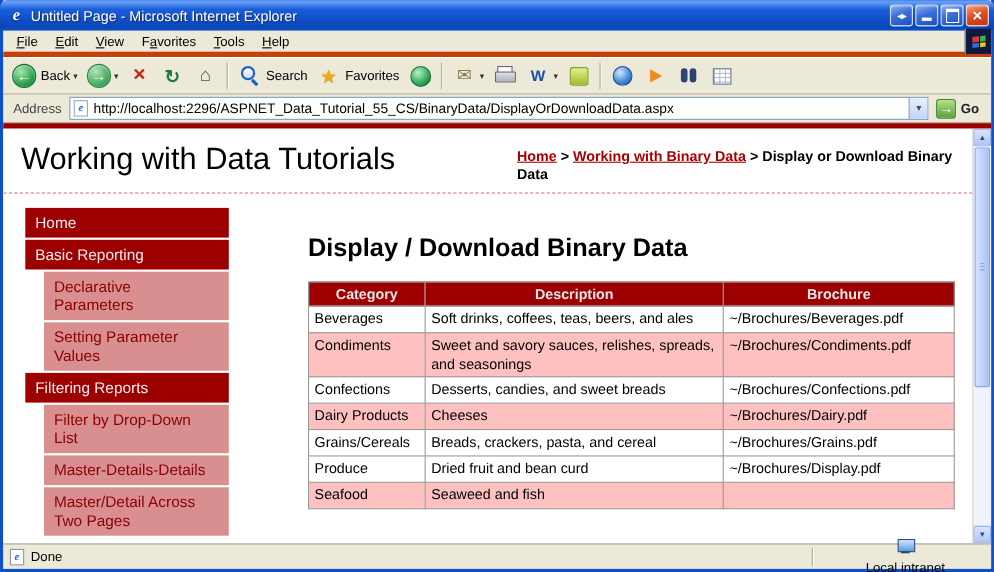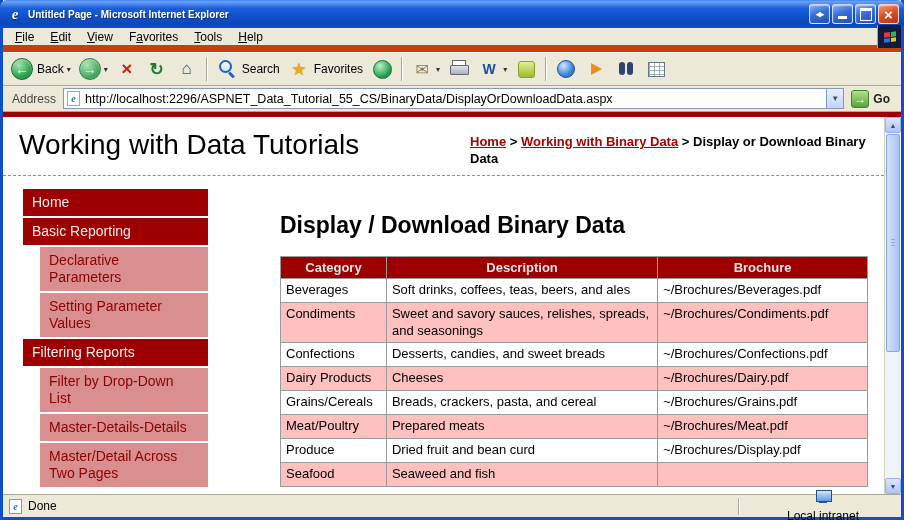--- a/index.html
+++ b/index.html
@@ -8,36 +8,36 @@
 
   .window { width:904px; height:520px; display:flex; flex-direction:column;
             border:3px solid #0f4fc8; border-top:none; background:#ece9d8; }
 
   
   .titlebar { height:28px; flex:0 0 28px; display:flex; align-items:center; gap:5px;
               padding:0 5px 0 7px; border-radius:7px 7px 0 0; margin:-0px -3px 0 -3px;
               background:linear-gradient(180deg,#3d83f0 0%,#6aa1f5 6%,#1b5edb 30%,#0f4fc8 62%,#0a47b8 88%,#0d51cc 100%); }
   .ie-title-icon { width:16px; height:16px; color:#fff; text-align:center;
                    font:italic bold 15px/16px "Liberation Serif", serif; text-shadow:0 1px 2px #002266; }
-  .title-text { color:#fff; font-weight:bold; font-size:10px; flex:1;
+  .title-text { color:#fff; font-weight:normal; font-size:13px; flex:1;
                 text-shadow:1px 1px 1px #1a2f66; white-space:nowrap; overflow:hidden; }
   .window-controls { display:flex; gap:2px; }
   .wbtn { width:21px; height:20px; border-radius:3px; border:1px solid rgba(255,255,255,.75);
           background:linear-gradient(160deg,#8db2f4 0%,#3a6fd8 45%,#1f50bd 100%);
           display:flex; align-items:center; justify-content:center; color:#fff;
           font-weight:bold; position:relative; box-shadow:inset 0 1px 1px rgba(255,255,255,.5); }
   .wbtn.close { background:linear-gradient(160deg,#f3a083 0%,#dd4f24 48%,#b8331a 100%); }
   .wbtn.split::before { content:"◂▸"; font-size:9px; letter-spacing:-1px; }
   .wbtn.minimize::before { content:""; position:absolute; left:5px; bottom:4px; width:9px; height:3px; background:#fff; }
   .wbtn.maximize::before { content:""; width:10px; height:9px; border:1px solid #fff; border-top:3px solid #fff; }
   .wbtn.close::before { content:"×"; font-size:15px; line-height:1; }
 
   
   .menubar { height:24px; flex:0 0 24px; background:#ece9d8; display:flex; align-items:center;
-             padding-left:4px; border-bottom:7px solid #c2410c; }
+             padding-left:4px; border-bottom:5px solid #c2410c; }
   .mb-items { display:flex; }
   .mb-item { font-size:12px; padding:3px 8px; color:#000; cursor:default; }
   .throbber { margin-left:auto; width:24px; height:23px; background:#101a40;
               border-left:1px solid #aca899; display:grid; place-items:center; }
   .flag { width:12px; height:10px; display:grid; grid-template-columns:1fr 1fr; grid-template-rows:1fr 1fr; gap:1px; transform:skewY(-6deg); }
   .flag i:nth-child(1){background:#e23a2e;} .flag i:nth-child(2){background:#3db54a;}
   .flag i:nth-child(3){background:#2f6fd6;} .flag i:nth-child(4){background:#f4c514;}
 
   
   .toolbar { height:34px; flex:0 0 34px; background:#ece9d8; display:flex; align-items:center;
@@ -313,25 +313,20 @@
                 <tr class="alt">
                   <td class="col0">Dairy Products</td>
                   <td class="col1">Cheeses</td>
                   <td class="col2">~/Brochures/Dairy.pdf</td>
                 </tr>
                 <tr>
                   <td class="col0">Grains/Cereals</td>
                   <td class="col1">Breads, crackers, pasta, and cereal</td>
                   <td class="col2">~/Brochures/Grains.pdf</td>
                 </tr>
-                <tr class="alt">
-                  <td class="col0">Meat/Poultry</td>
-                  <td class="col1">Prepared meats</td>
-                  <td class="col2">~/Brochures/Meat.pdf</td>
-                </tr>
                 <tr>
                   <td class="col0">Produce</td>
                   <td class="col1">Dried fruit and bean curd</td>
                   <td class="col2">~/Brochures/Display.pdf</td>
                 </tr>
                 <tr class="alt">
                   <td class="col0">Seafood</td>
                   <td class="col1">Seaweed and fish</td>
                   <td class="col2"></td>
                 </tr>

